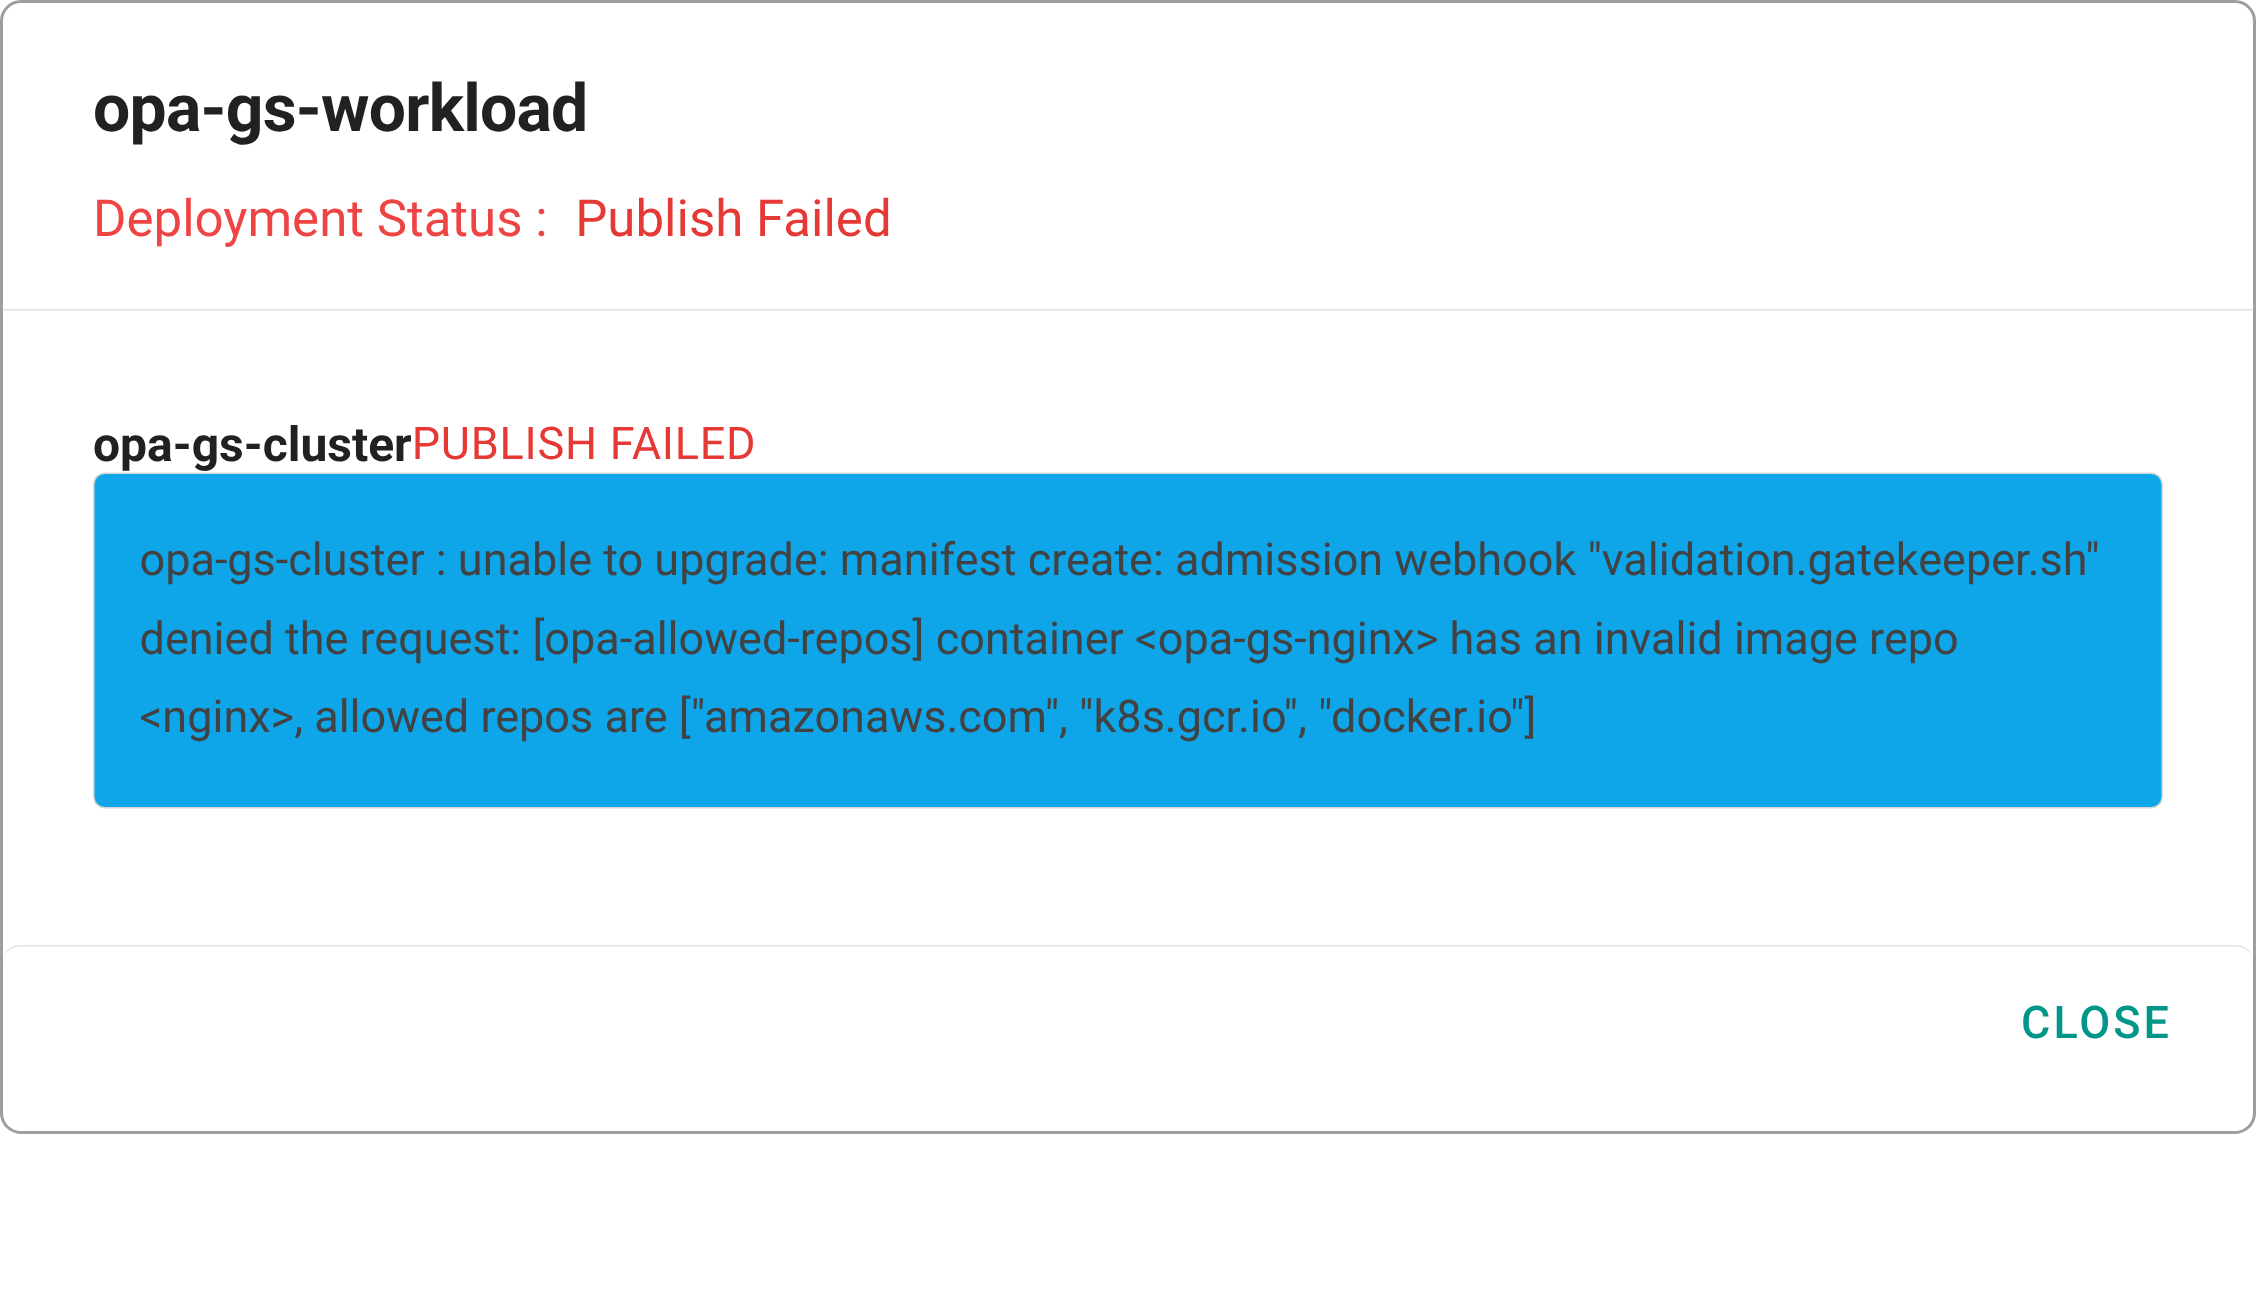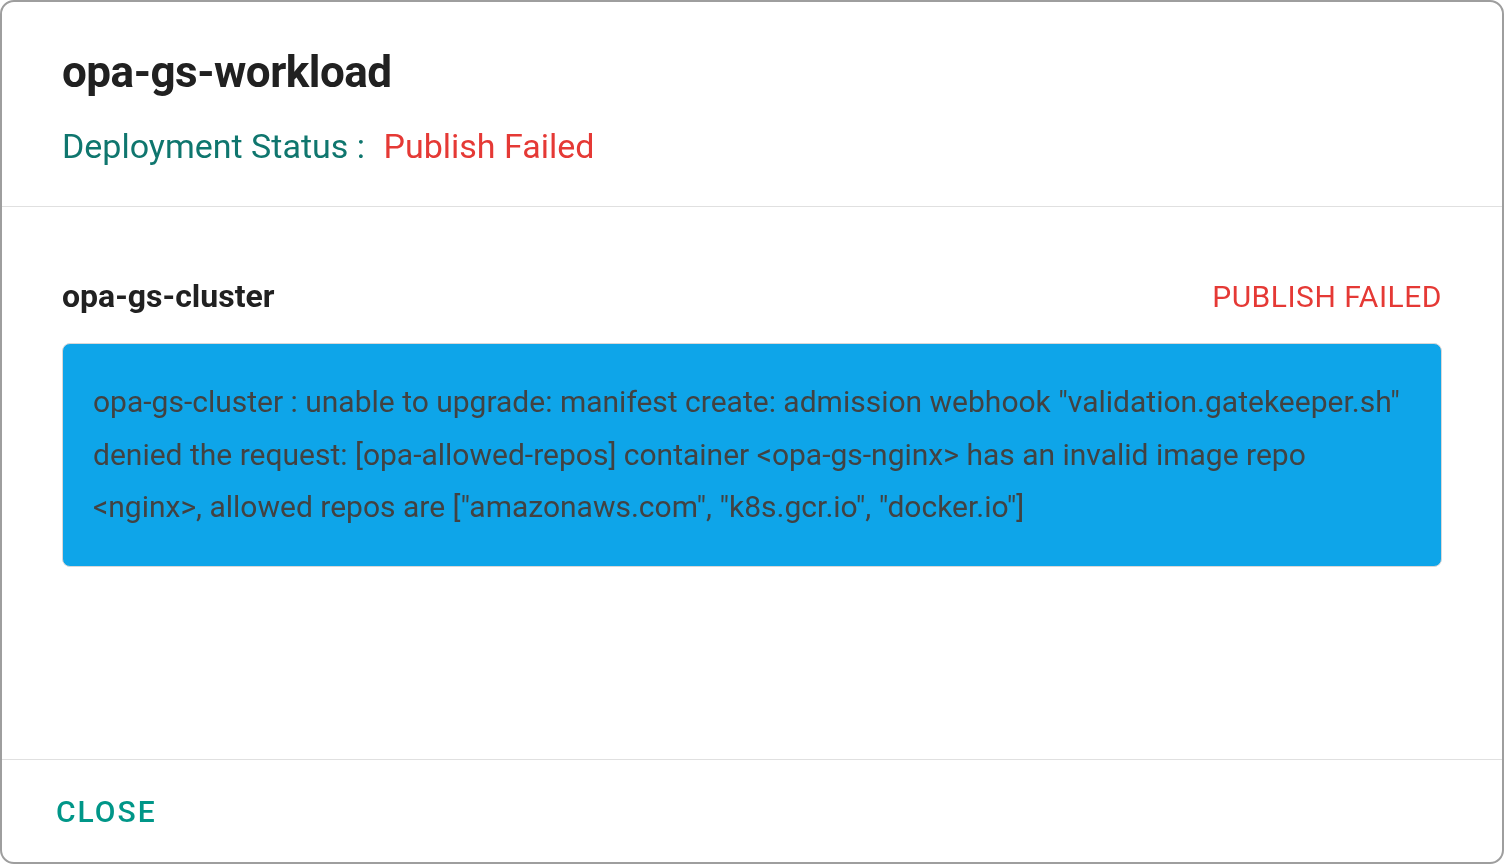--- a/index.html
+++ b/index.html
@@ -9,21 +9,21 @@
   }
   body {
     font-family: Roboto, "Helvetica Neue", Arial, sans-serif;
     background: #fff;
     width: 1504px;
     height: 864px;
     overflow: hidden;
   }
   .dialog {
     width: 1504px;
-    height: 864px;
+    height: 756px;
     border: 2px solid #9e9e9e;
     border-radius: 14px;
     background: #fff;
     display: flex;
     flex-direction: column;
     overflow: hidden;
   }
   .dialog-header {
     padding: 44px 60px 40px 60px;
     border-bottom: 1px solid #e0e0e0;
@@ -33,37 +33,35 @@
     font-weight: 700;
     color: #212121;
     letter-spacing: -0.5px;
   }
   .status-row {
     margin-top: 28px;
     font-size: 34px;
     font-weight: 400;
   }
   .status-label {
-    color: #0f766e;
+    color: #ef4444;
     text-align: right;
   }
   .status-value {
     color: #e53935;
     margin-left: 10px;
   }
   .dialog-body {
     flex: 1 1 auto;
     padding: 70px 60px 40px 60px;
     overflow: auto;
   }
   .cluster-row {
     display: flex;
-    justify-content: space-between;
     align-items: center;
-    margin-bottom: 28px;
   }
   .cluster-name {
     font-size: 32px;
     font-weight: 700;
     color: #212121;
   }
   .cluster-status {
     font-size: 30px;
     font-weight: 400;
     color: #e53935;
@@ -74,23 +72,24 @@
     border: 1px solid #d8d8d8;
     border-radius: 8px;
     padding: 32px 30px;
     font-size: 30px;
     line-height: 1.75;
     color: #424242;
     word-wrap: break-word;
   }
   .dialog-footer {
     border-top: 1px solid #e0e0e0;
-    padding: 34px 54px 33px 54px;
+    padding: 34px 54px 54px 54px;
     display: flex;
-    justify-content: flex-start;
+    justify-content: flex-end;
+    border-radius: 11px;
   }
   .close-btn {
     background: none;
     border: none;
     color: #009688;
     font-size: 30px;
     font-weight: 500;
     letter-spacing: 2px;
     cursor: pointer;
     font-family: inherit;

